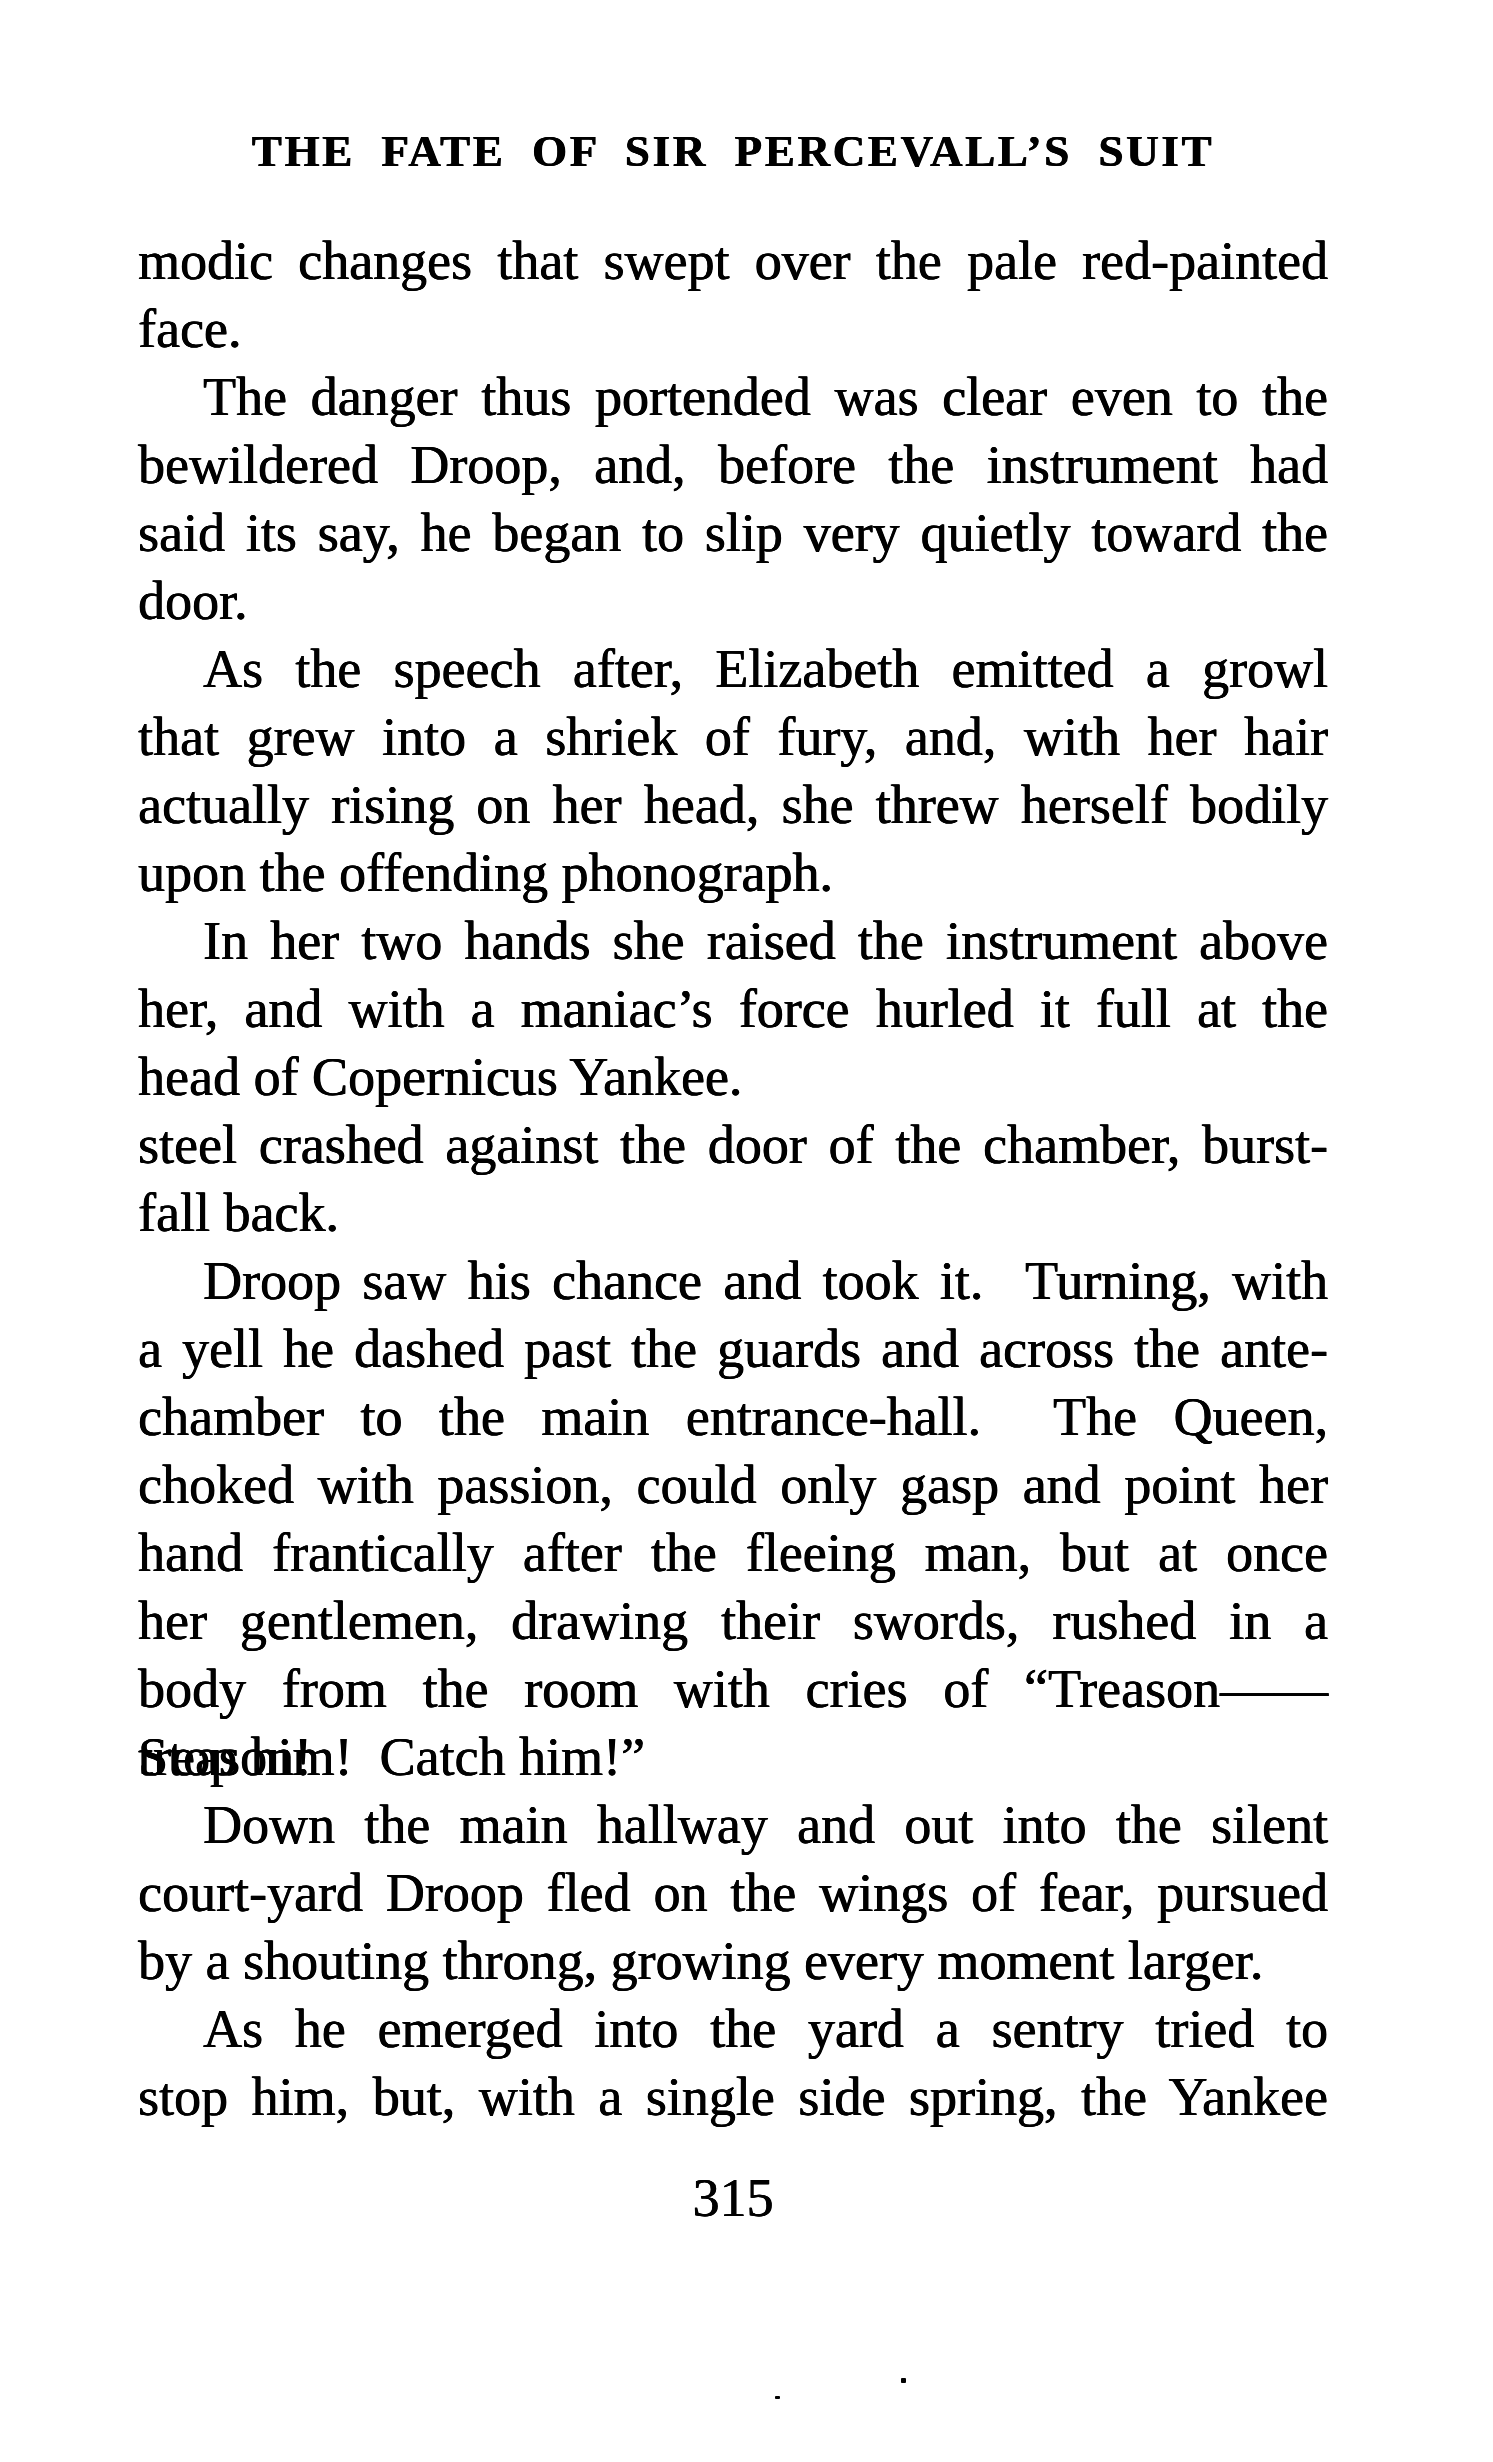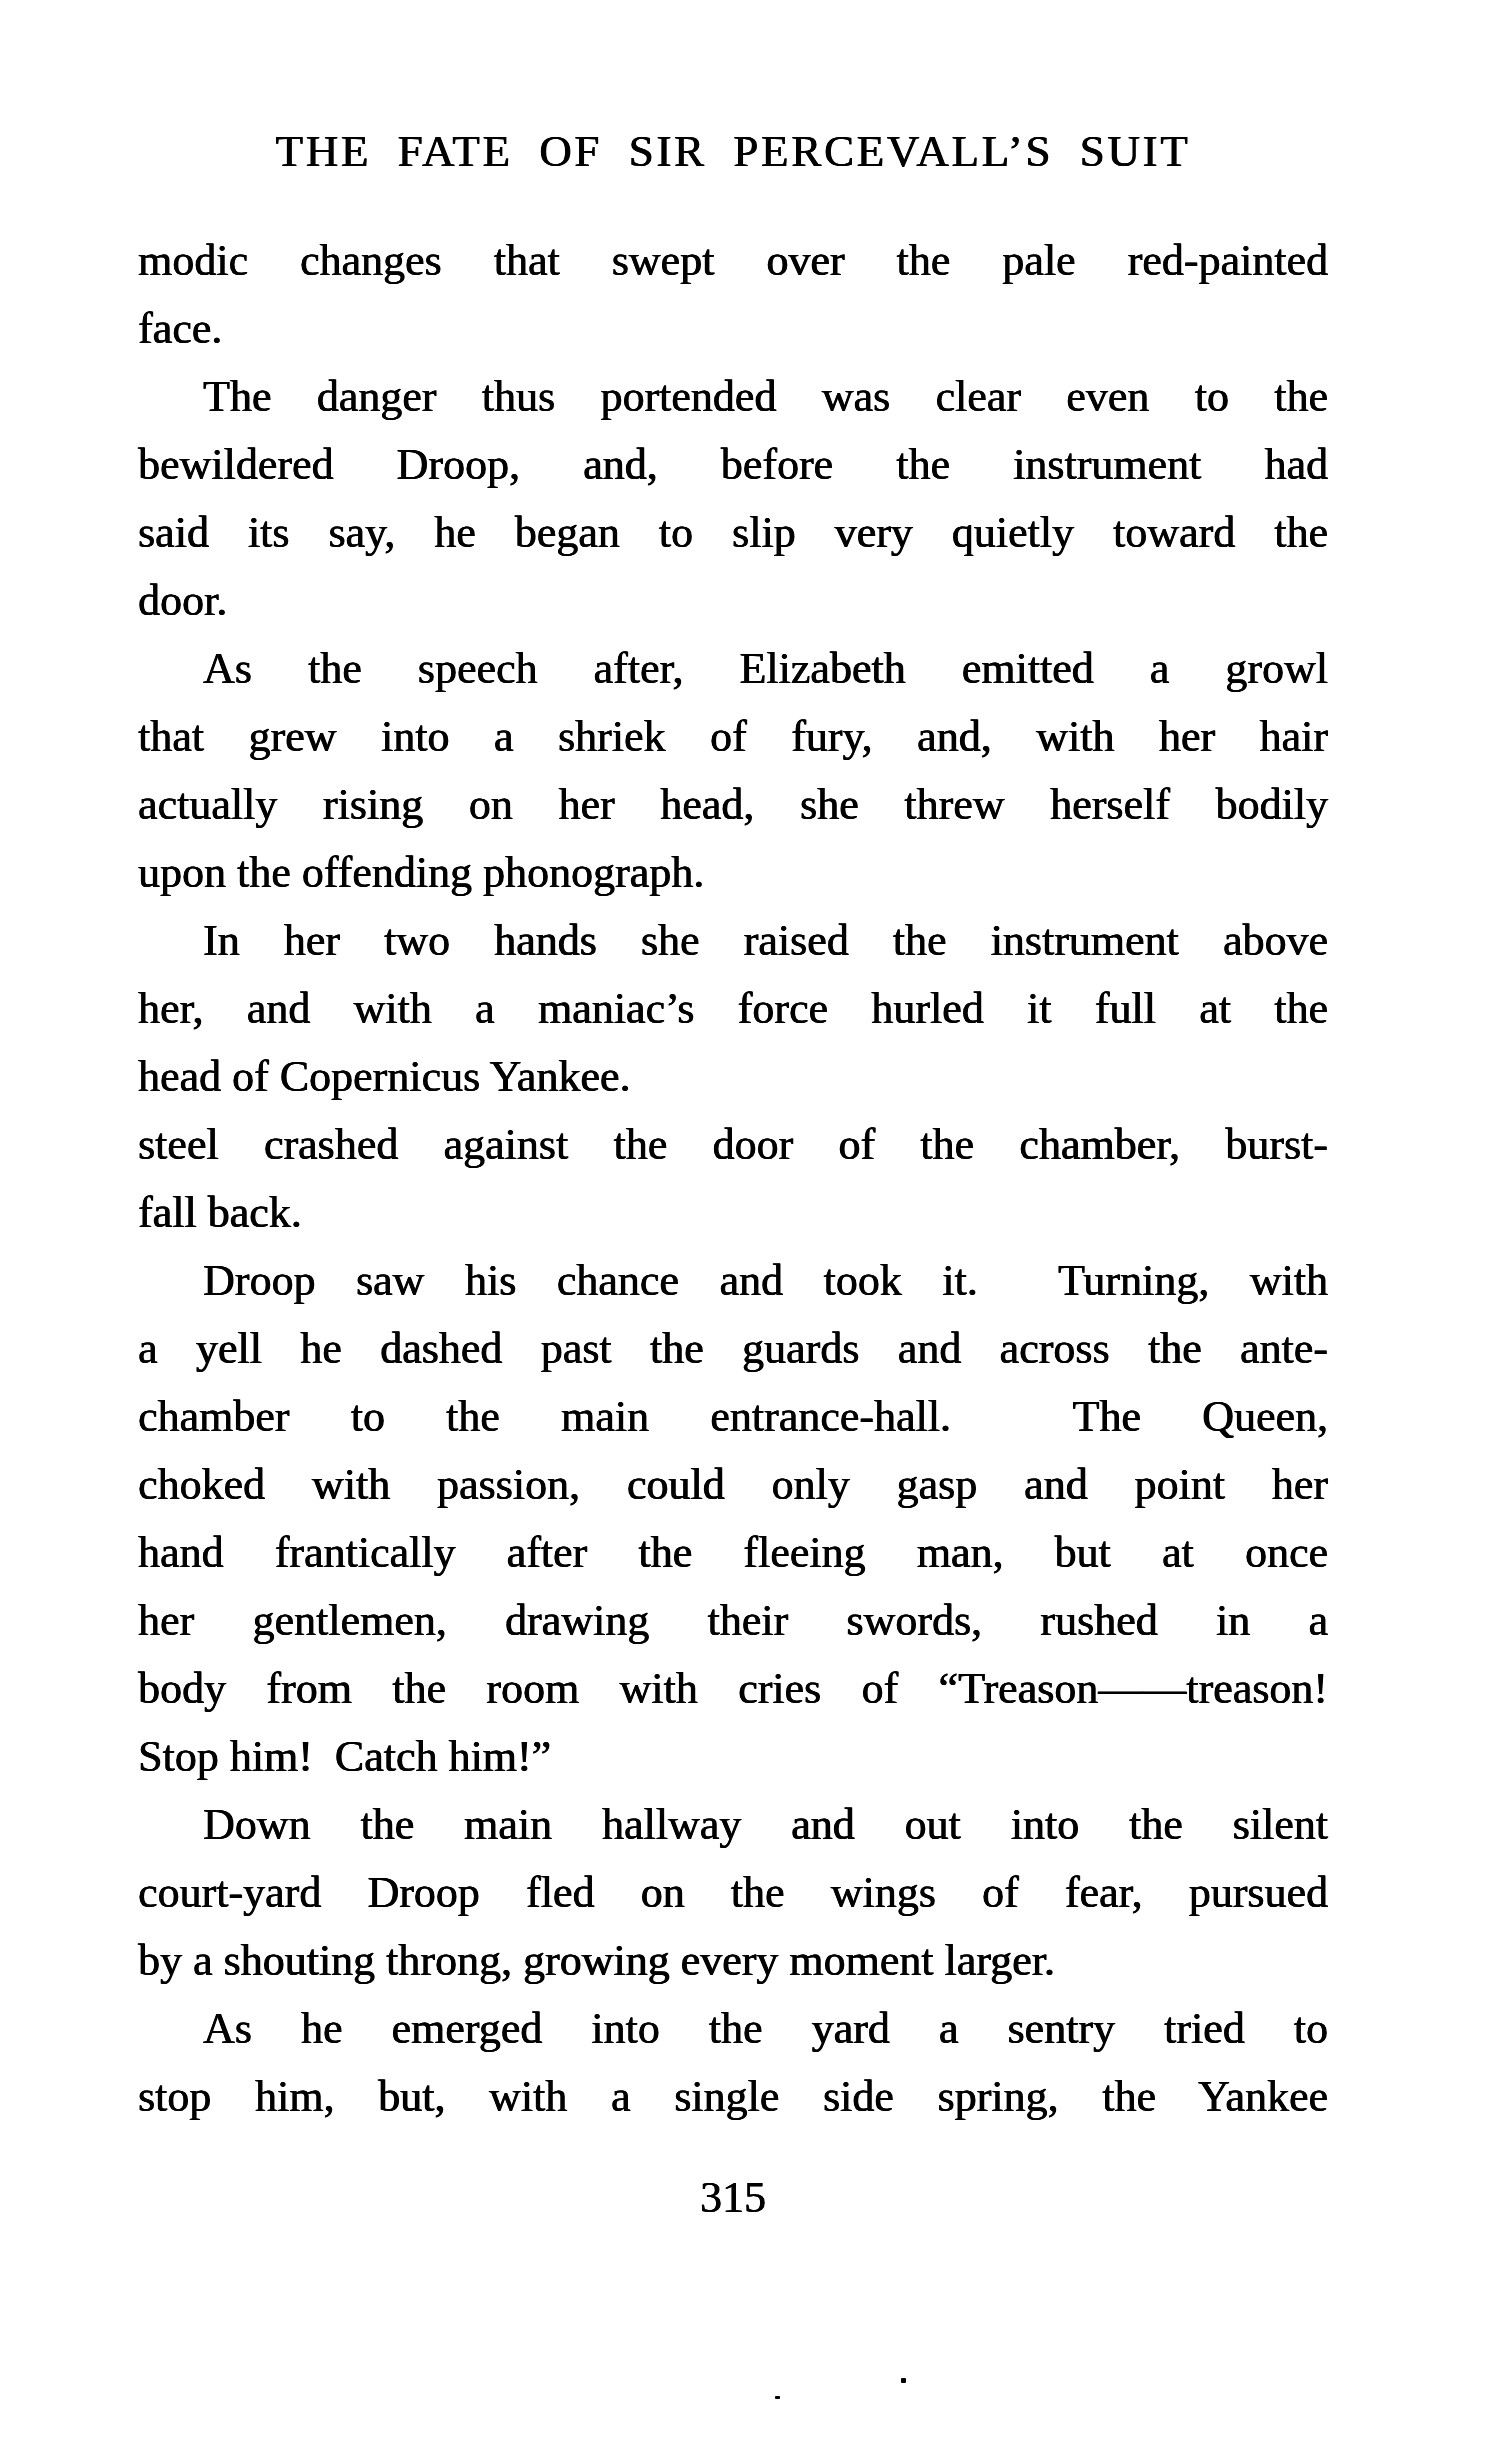--- a/index.html
+++ b/index.html
@@ -20,27 +20,28 @@
     left: 138px;
     top: 129px;
     width: 1190px;
     text-align: center;
     font-size: 45px;
     line-height: 45px;
     letter-spacing: 2.7px;
     word-spacing: 12.6px;
     white-space: nowrap;
     text-shadow: 0.5px 0 0 #000, -0.3px 0 0 #000;
+    font-weight: bold;
   }
   .body-text {
     position: absolute;
     left: 138px;
     top: 227px;
     width: 1190px;
-    font-size: 44px;
+    font-size: 54px;
   }
   .bl {
     height: 68px;
     line-height: 68px;
     text-align: justify;
     text-align-last: justify;
     text-shadow: 0.5px 0 0 #000, -0.3px 0 0 #000;
   }
   .bl.lastline {
     text-align: right;

